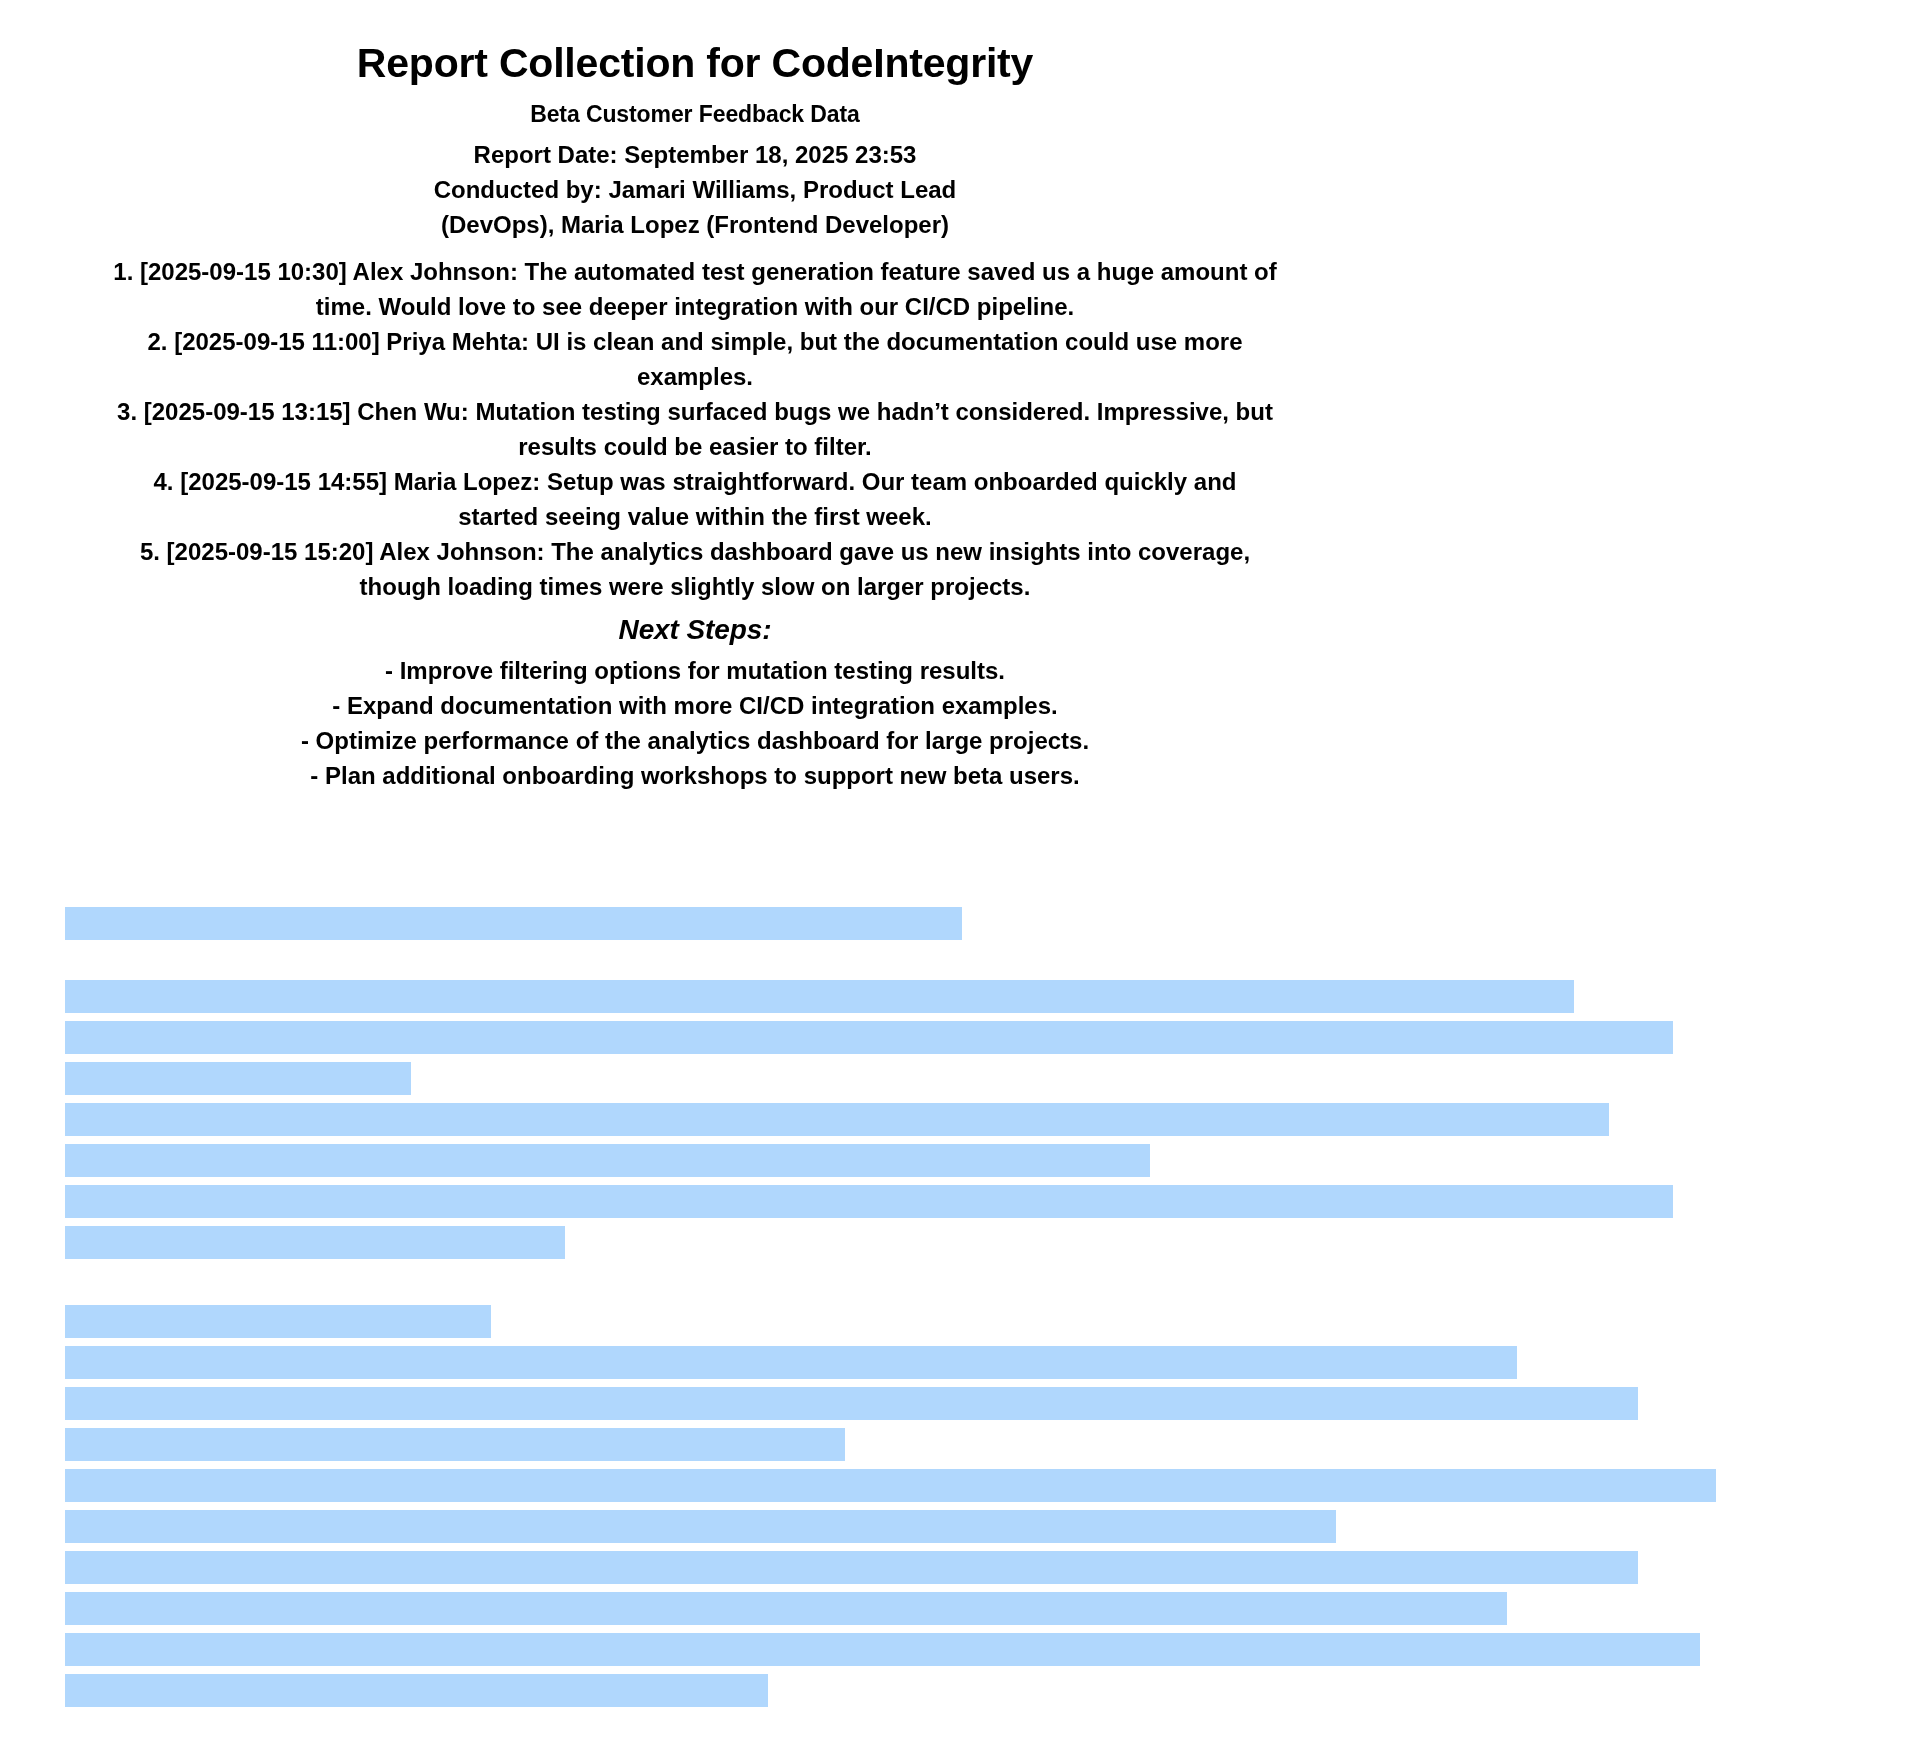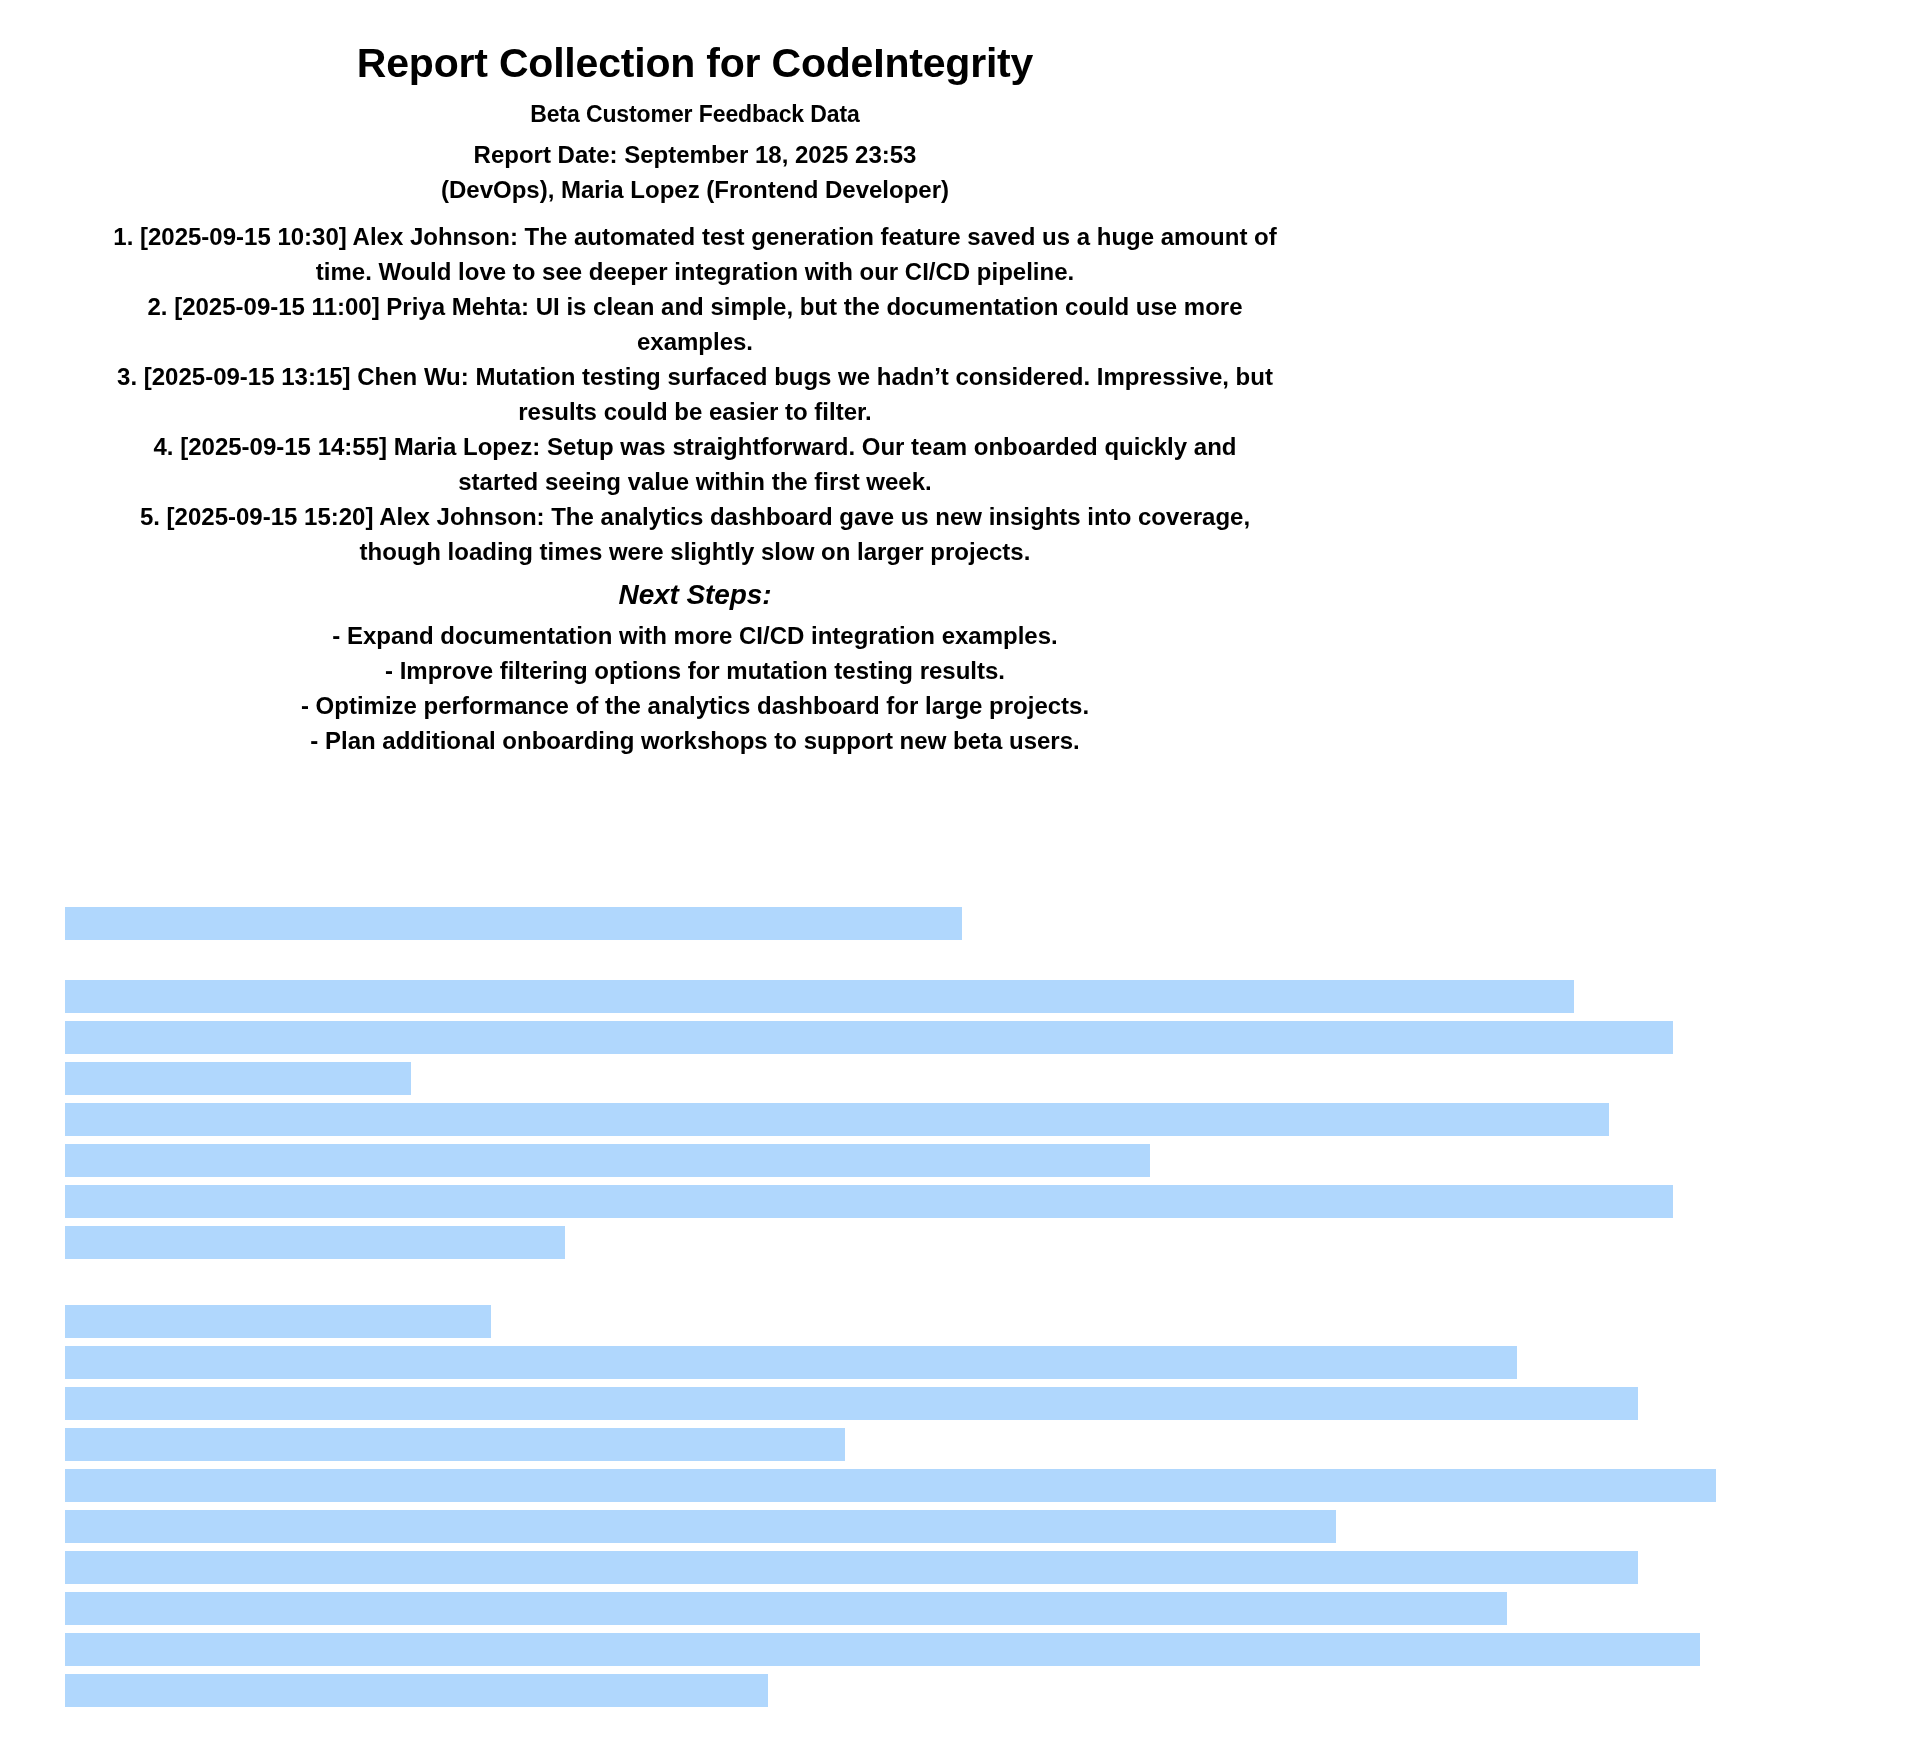--- a/index.html
+++ b/index.html
@@ -101,41 +101,42 @@
 <div class="page">
 
   <div class="doc-body">
 
     <h1 class="title">Report Collection for CodeIntegrity</h1>
 
     <h2 class="subtitle">Beta Customer Feedback Data</h2>
 
     <div class="meta">
       <p class="meta-line">Report Date: September 18, 2025 23:53</p>
+      <p class="meta-line">Conducted by: Jamari Williams, Product Lead</p>
       <p class="meta-line">(DevOps), Maria Lopez (Frontend Developer)</p>
     </div>
 
     <div class="entries">
       <p class="entry-line">1. [2025-09-15 10:30] Alex Johnson: The automated test generation feature saved us a huge amount of</p>
       <p class="entry-line">time. Would love to see deeper integration with our CI/CD pipeline.</p>
       <p class="entry-line">2. [2025-09-15 11:00] Priya Mehta: UI is clean and simple, but the documentation could use more</p>
       <p class="entry-line">examples.</p>
       <p class="entry-line">3. [2025-09-15 13:15] Chen Wu: Mutation testing surfaced bugs we hadn’t considered. Impressive, but</p>
       <p class="entry-line">results could be easier to filter.</p>
       <p class="entry-line">4. [2025-09-15 14:55] Maria Lopez: Setup was straightforward. Our team onboarded quickly and</p>
       <p class="entry-line">started seeing value within the first week.</p>
       <p class="entry-line">5. [2025-09-15 15:20] Alex Johnson: The analytics dashboard gave us new insights into coverage,</p>
       <p class="entry-line">though loading times were slightly slow on larger projects.</p>
     </div>
 
     <h2 class="next-steps-heading">Next Steps:</h2>
 
     <div class="steps">
+      <p class="step-line">- Improve filtering options for mutation testing results.</p>
       <p class="step-line">- Expand documentation with more CI/CD integration examples.</p>
-      <p class="step-line">- Improve filtering options for mutation testing results.</p>
       <p class="step-line">- Optimize performance of the analytics dashboard for large projects.</p>
       <p class="step-line">- Plan additional onboarding workshops to support new beta users.</p>
     </div>
 
   </div>
 
   <div class="bars-region">
     <div class="bar-group">
         <div class="bar" style="width: 897px; height: 33px; background: rgb(176, 215, 253); margin-bottom: 8px;"></div>
       </div>

